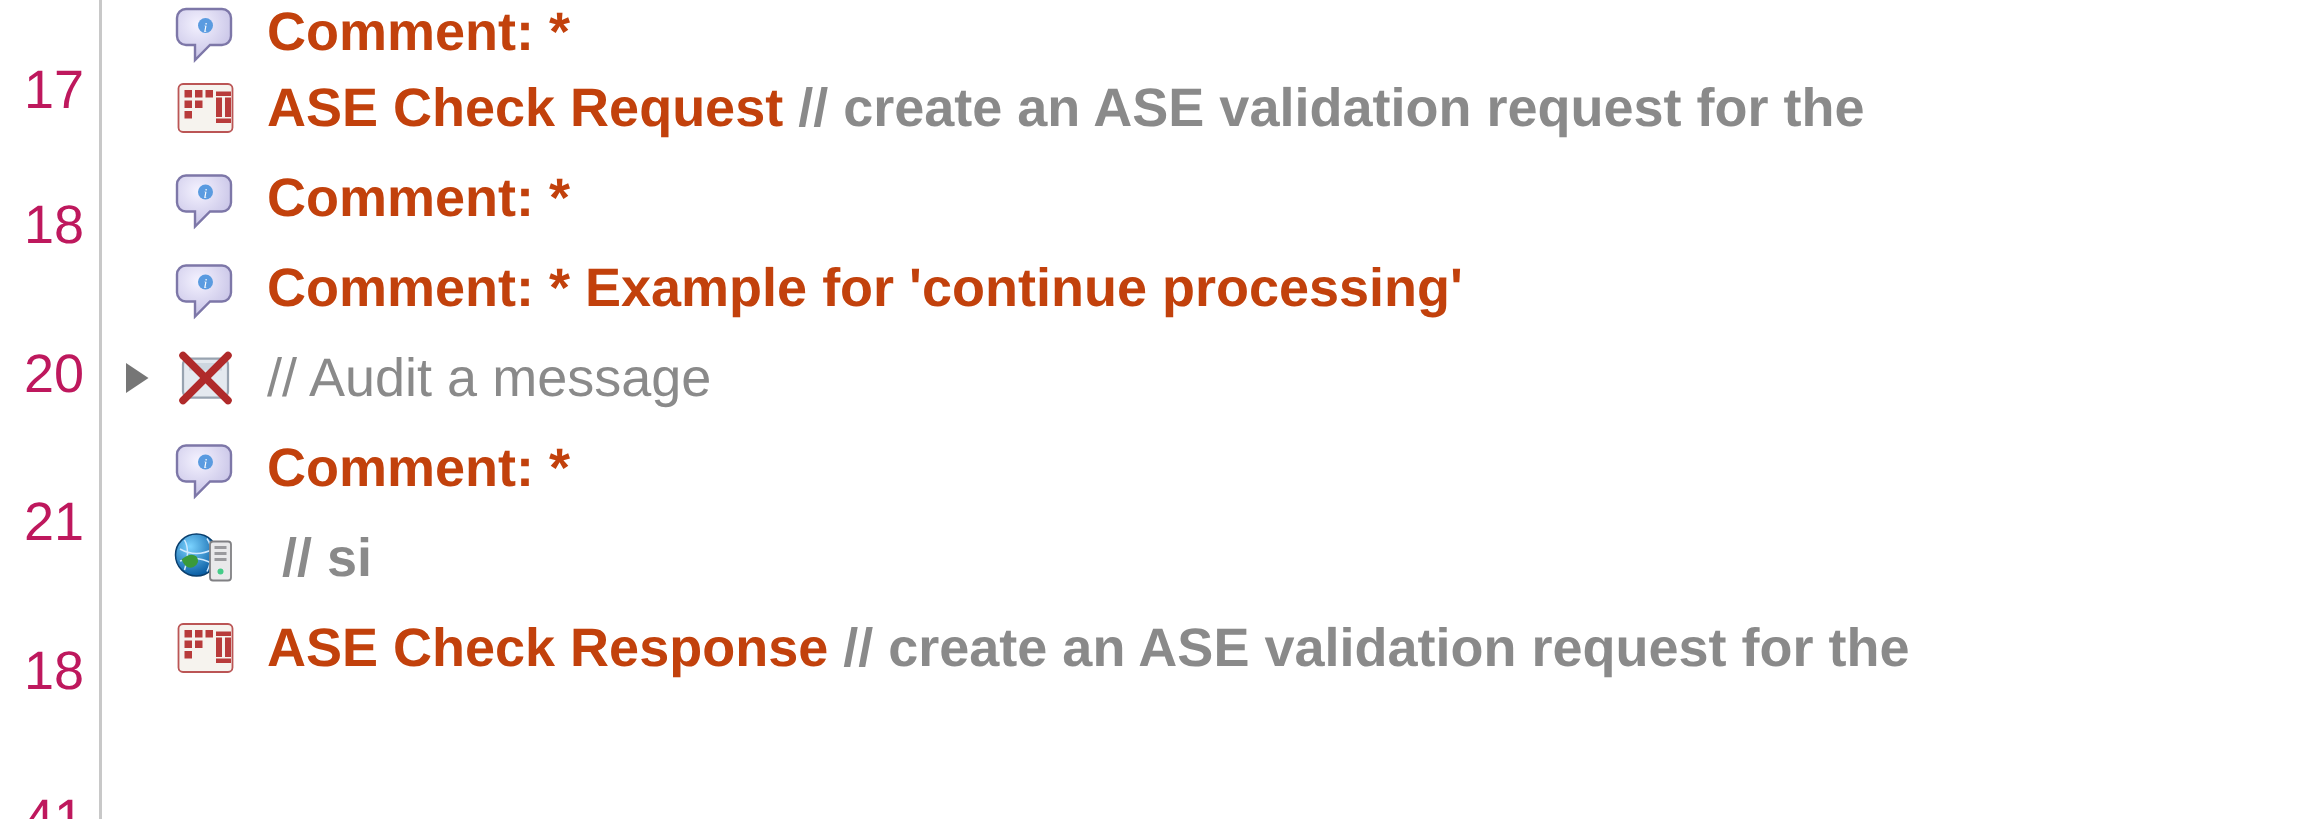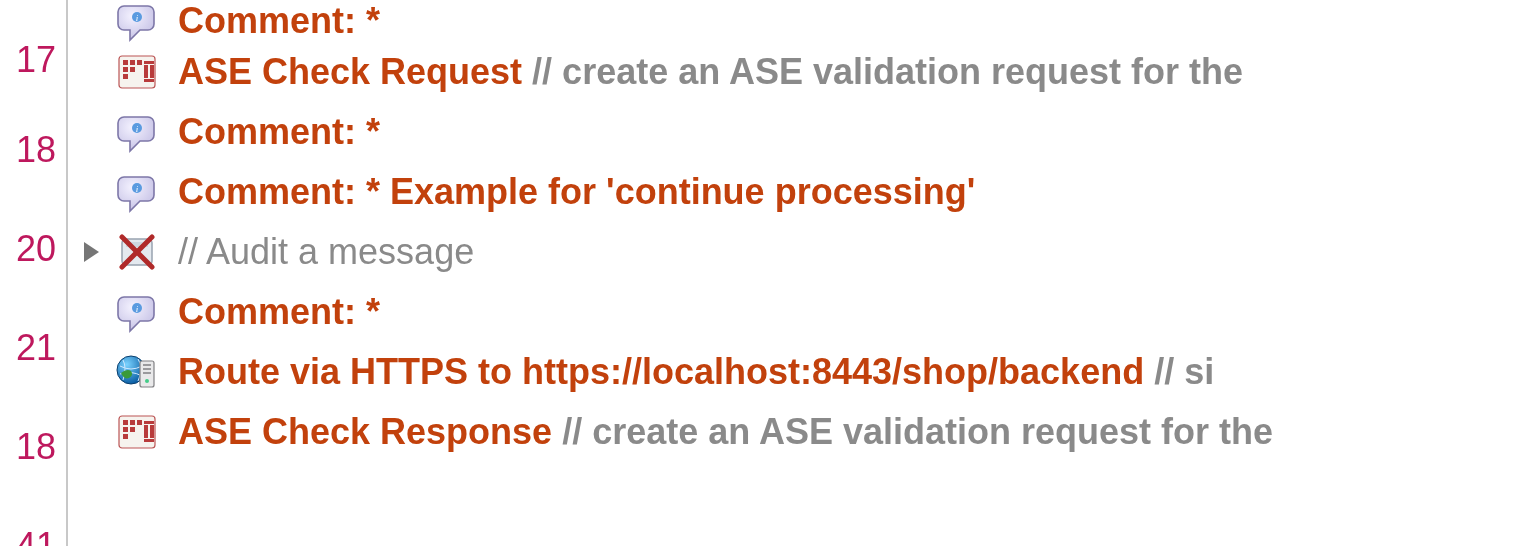--- a/index.html
+++ b/index.html
@@ -228,21 +228,20 @@
             <circle cx="15" cy="19" r="14" fill="url(#gG)" stroke="#0a3f6e" stroke-width="1"></circle>        
             <path d="M4 15 q11 6 22 0 M4 23 q11 -4 22 2 M7 9 q4 7 0 20 M22 8 q6 9 0 22" fill="none" stroke="#cfe9ff" stroke-width="1"></path>        
             <path d="M5 22 q6 -5 10 -2 q3 4 -2 7 q-5 2 -8 -5 z" fill="#3a9a3a"></path>        
             <rect x="24" y="10" width="14" height="26" rx="2" fill="#e9e9ea" stroke="#808083" stroke-width="1.2"></rect>        
             <rect x="27" y="13" width="8" height="2" fill="#9a9a9d"></rect>        
             <rect x="27" y="17" width="8" height="2" fill="#9a9a9d"></rect>        
             <rect x="27" y="21" width="8" height="2" fill="#9a9a9d"></rect>        
             <circle cx="31" cy="30" r="2" fill="#4c8"></circle>      
           </svg>
         </span>
-        <span class="text-strong">Route via HTTPS to https://localhost:8443/shop/backend</span>
         <span class="text-comment"> // si</span>
       </div>
       <div class="row">
         <span class="expand-col"></span>
         <span class="icon-col">
           <svg viewBox="0 0 42 42">        
             <rect x="3" y="5" width="36" height="32" rx="3" fill="#f6f3ee" stroke="#b55" stroke-width="1.2"></rect>        
             <rect x="7" y="9" width="5" height="5" fill="#b83b3b"></rect>        
             <rect x="14" y="9" width="5" height="5" fill="#b83b3b"></rect>        
             <rect x="21" y="9" width="5" height="5" fill="#b83b3b"></rect>        

